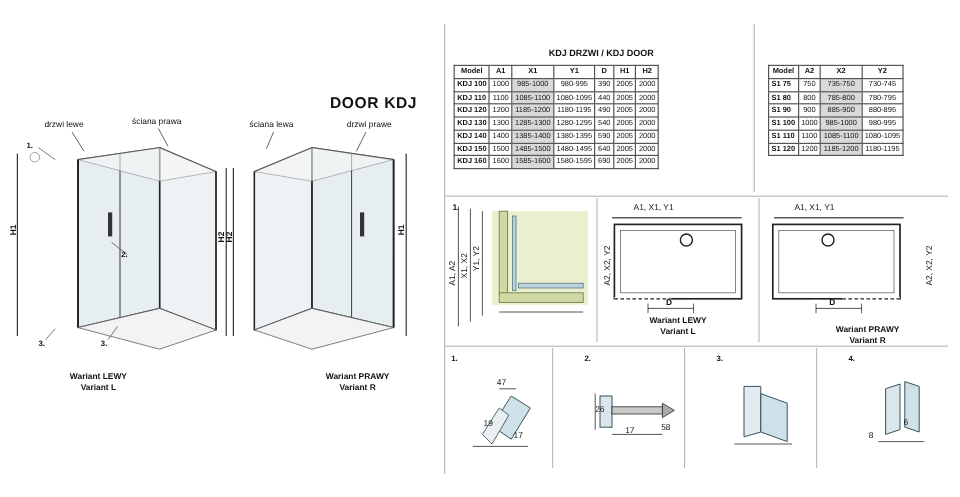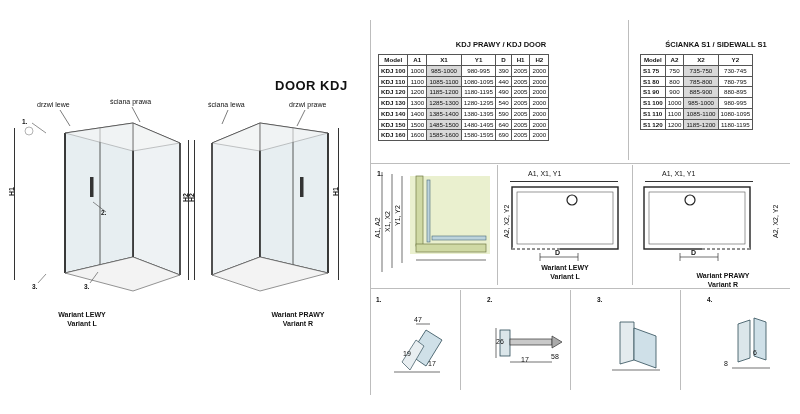--- a/index.html
+++ b/index.html
@@ -110,21 +110,21 @@
 
   <div class="cap capb" style="left:22px;top:310px;width:120px;">
     <span>Wariant LEWY</span><br>
     <span>Variant L</span>
   </div>
   <div class="cap capb" style="left:238px;top:310px;width:120px;">
     <span>Wariant PRAWY</span><br>
     <span>Variant R</span>
   </div>
 
-  <div class="tcap" style="left:378px;top:40px;width:246px;">KDJ PRAWY / KDJ DOOR</div>
+  <div class="tcap" style="left:378px;top:40px;width:246px;">KDJ DRZWI / KDJ DOOR</div>
   <table class="t" id="door-table" style="left:378px;top:54px;">
       <thead>
         <tr>
           <th class="">Model</th>
           <th class="">A1</th>
           <th class="hl">X1</th>
           <th class="">Y1</th>
           <th class="">D</th>
           <th class="">H1</th>
           <th class="">H2</th>
@@ -190,21 +190,20 @@
           <td class=" ">1600</td>
           <td class=" hl">1585-1600</td>
           <td class=" ">1580-1595</td>
           <td class=" ">690</td>
           <td class=" ">2005</td>
           <td class=" ">2000</td>
         </tr>
       </tbody>
     </table>
 
-  <div class="tcap" style="left:640px;top:40px;width:152px;">ŚCIANKA S1 / SIDEWALL S1</div>
   <table class="t" id="sidewall-table" style="left:640px;top:54px;">
       <thead>
         <tr>
           <th class="">Model</th>
           <th class="">A2</th>
           <th class="hl">X2</th>
           <th class="">Y2</th>
         </tr>
       </thead>
       <tbody>

